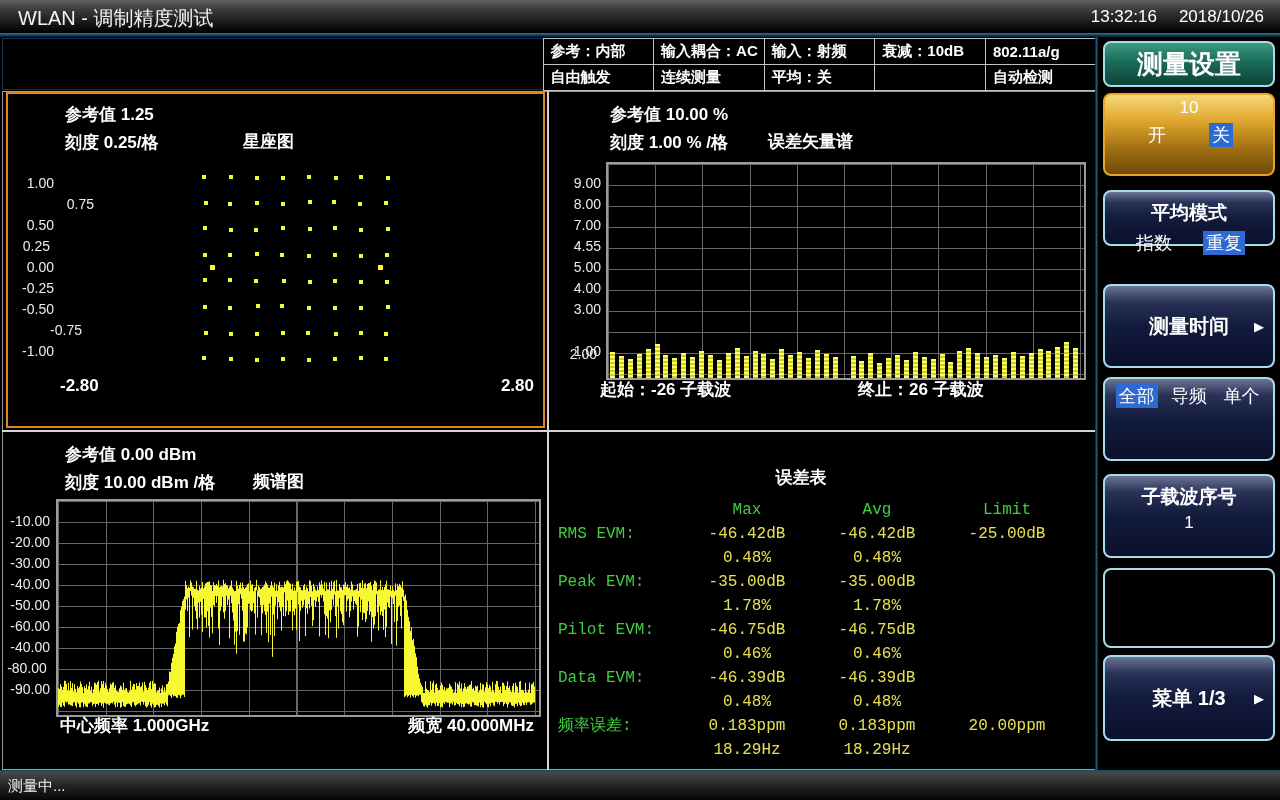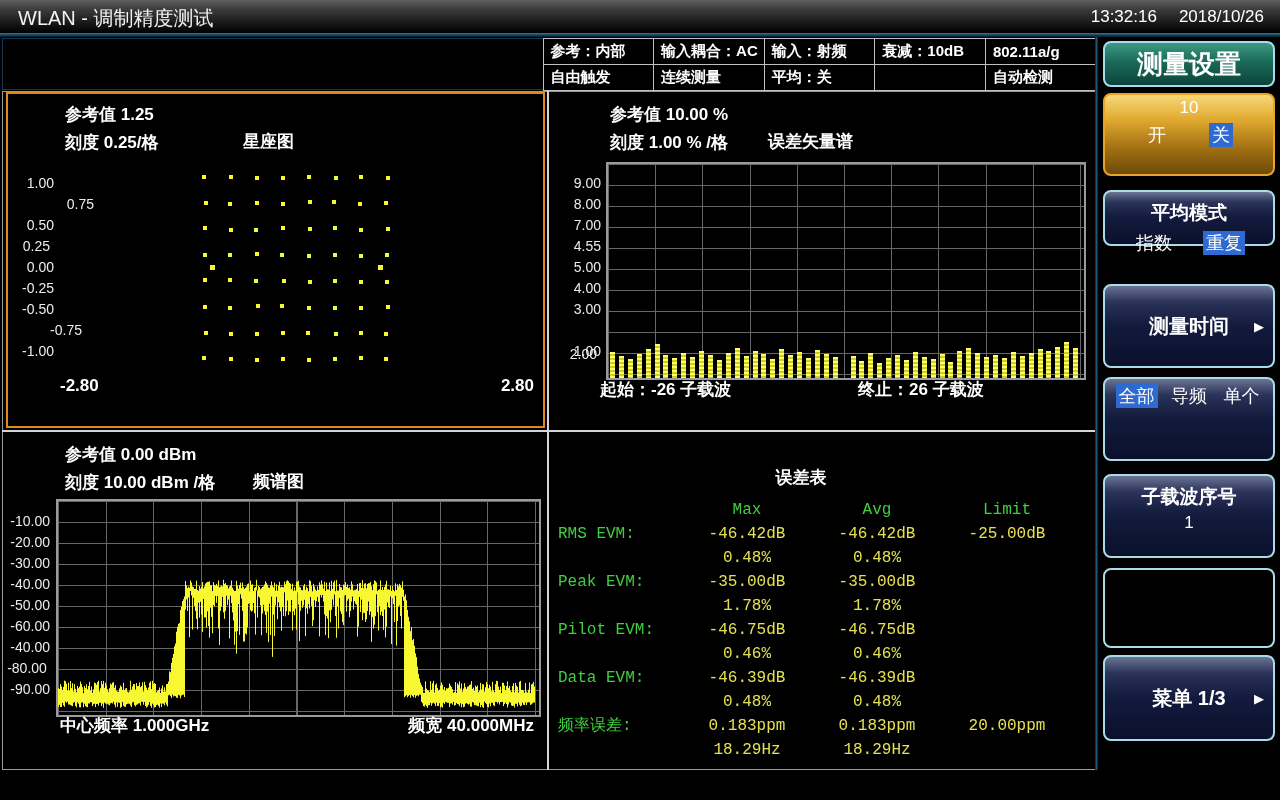--- a/index.html
+++ b/index.html
@@ -395,14 +395,17 @@
     <div class="b-value">1</div>
   </div>
 
   <div class="btn btn-empty" style="top:568px;height:80px;"></div>
 
   <div class="btn btn-navy" style="top:655px;height:86px;">
     <div class="center-lbl">菜单 1/3</div>
     <div class="arrow">▶</div>
   </div>
 
+  <div class="statusbar">
+    <div class="status-text">测量中...</div>
+  </div>
 
 </div>
 
 </body></html>

